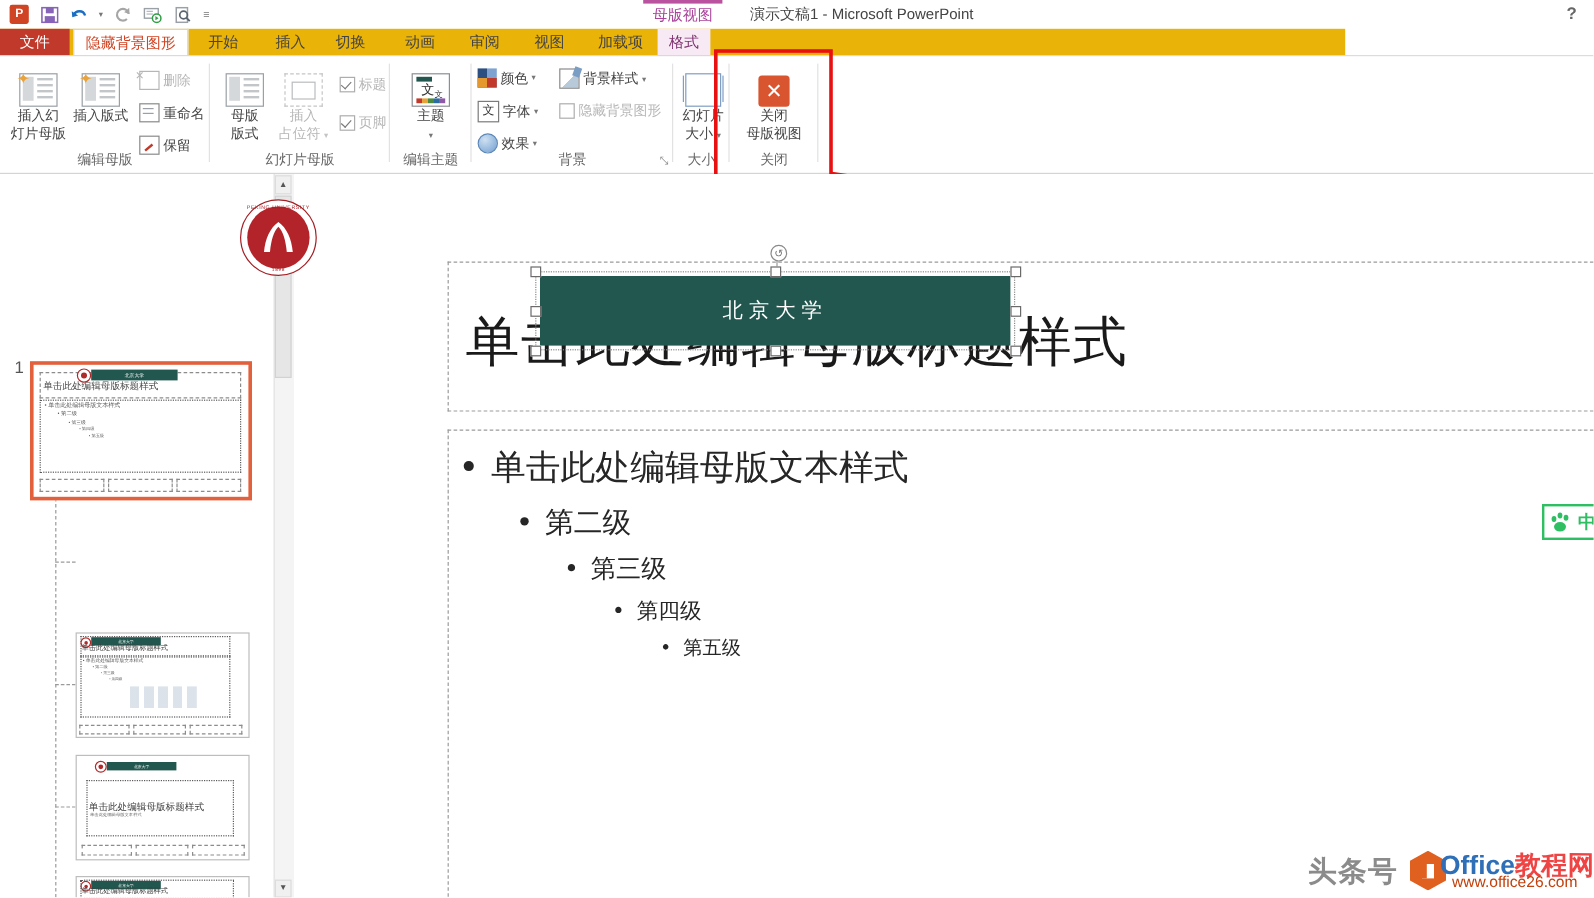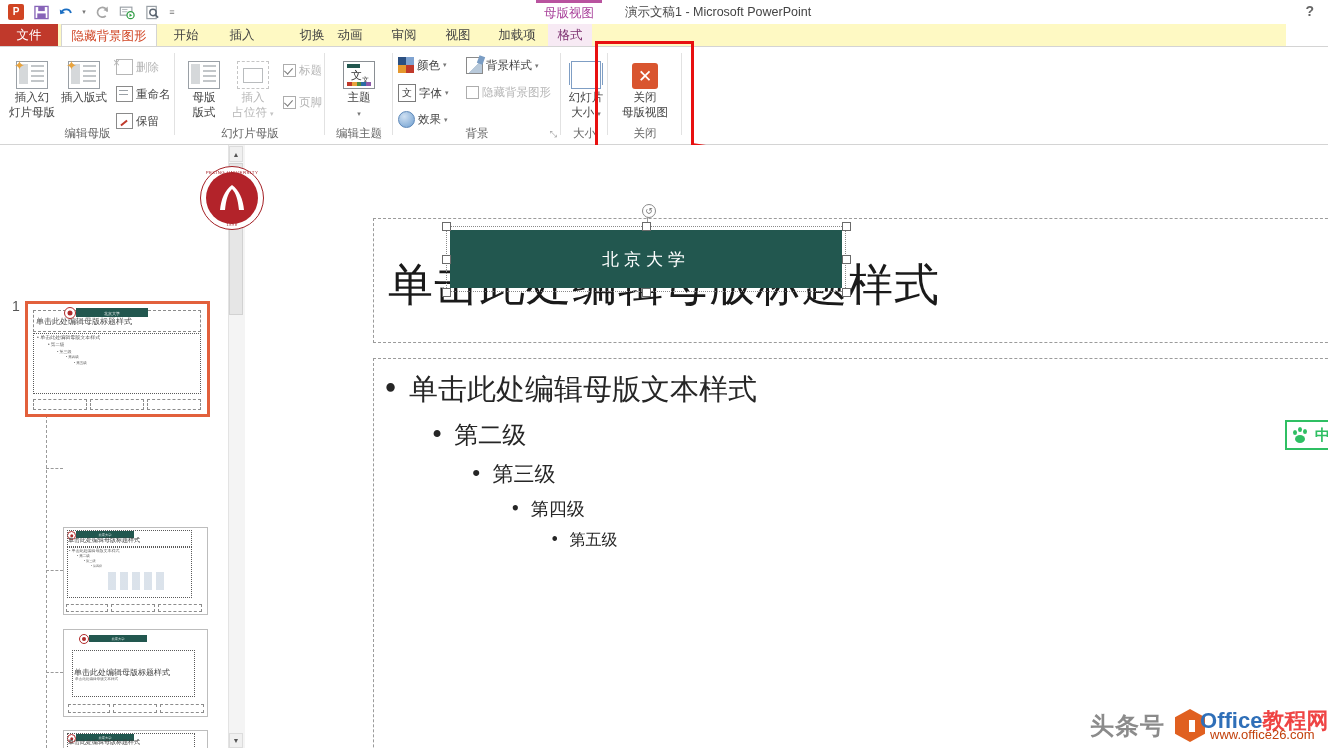--- a/index.html
+++ b/index.html
@@ -19,21 +19,21 @@
   .ppt-logo{width:16px;height:16px;background:#d04423;border-radius:2px;color:#fff;font-size:10px;font-weight:bold;display:flex;align-items:center;justify-content:center;line-height:1;}
   .tb-title{position:absolute;left:625px;top:4px;font-size:12.5px;color:#444;white-space:nowrap;}
   .help-q{position:absolute;right:14px;top:3px;font-size:14px;color:#666;font-weight:bold;}
 
   
   .ctx-head{position:absolute;left:536px;top:0px;width:66px;height:24px;background:#fff;
             border-top:3px solid #b9539f;box-sizing:border-box;display:flex;align-items:center;justify-content:center;}
   .ctx-head span{font-size:12.5px;color:#a9439b;}
 
   
-  .tabrow{position:absolute;left:0;top:24px;width:1286px;height:22px;background:#fef9c3;}
+  .tabrow{position:absolute;left:0;top:24px;width:1121px;height:22px;background:#eab308;}
   .tab{position:absolute;top:0;height:22px;line-height:22px;text-align:center;font-size:12.5px;color:#444;cursor:default;white-space:nowrap;}
   .tab.file{background:#c0392b;color:#fff;left:0;width:58px;}
   .tab.active{color:#d04423;background:#fff;border-left:1px solid #d4d4d4;border-right:1px solid #d4d4d4;border-top:1px solid #d4d4d4;box-sizing:border-box;}
   .tab.ctx{background:#f7eaf4;color:#7d3070;}
   .tabline{position:absolute;left:0;top:46px;width:1328px;height:1px;background:#d4d4d4;}
 
   
   .ribbon{position:absolute;left:0;top:47px;width:1328px;height:97px;background:#fff;border-bottom:1px solid #d4d4d4;}
   .grp{position:absolute;top:0;height:96px;}
   .grp-sep{position:absolute;top:6px;width:1px;height:82px;background:#e2e2e2;}
@@ -239,21 +239,21 @@
 
     <div class="tb-title">演示文稿1 - Microsoft PowerPoint</div>
     <div class="help-q">?</div>
   </div>
 
   <div class="tabrow">
     <div class="tab file" style="left:0px;width:58px">文件</div>
     <div class="tab active" style="left:61px;width:96px">隐藏背景图形</div>
     <div class="tab" style="left:160px;width:52px">开始</div>
     <div class="tab" style="left:216px;width:52px">插入</div>
-    <div class="tab" style="left:286px;width:52px">切换</div>
+    <div class="tab" style="left:266px;width:52px">切换</div>
     <div class="tab" style="left:324px;width:52px">动画</div>
     <div class="tab" style="left:378px;width:52px">审阅</div>
     <div class="tab" style="left:432px;width:52px">视图</div>
     <div class="tab" style="left:486px;width:62px">加载项</div>
     <div class="tab ctx" style="left:548px;width:44px">格式</div>
   </div>
   <div class="tabline"></div>
 
   <div class="ribbon">
 

